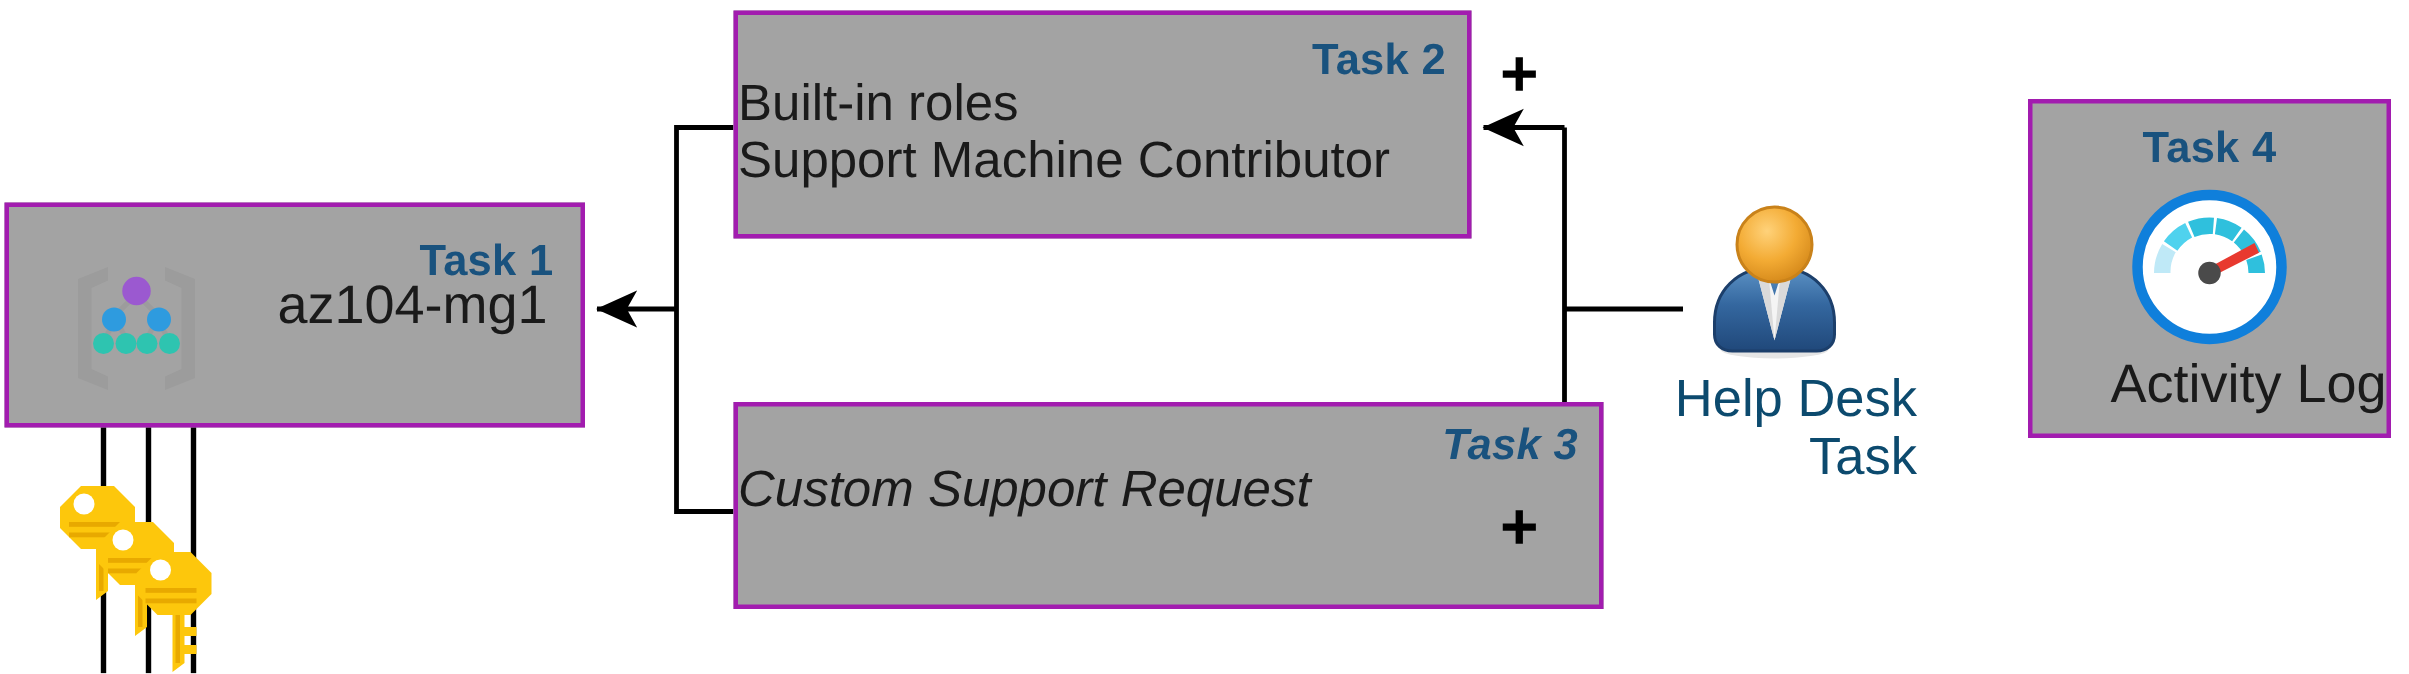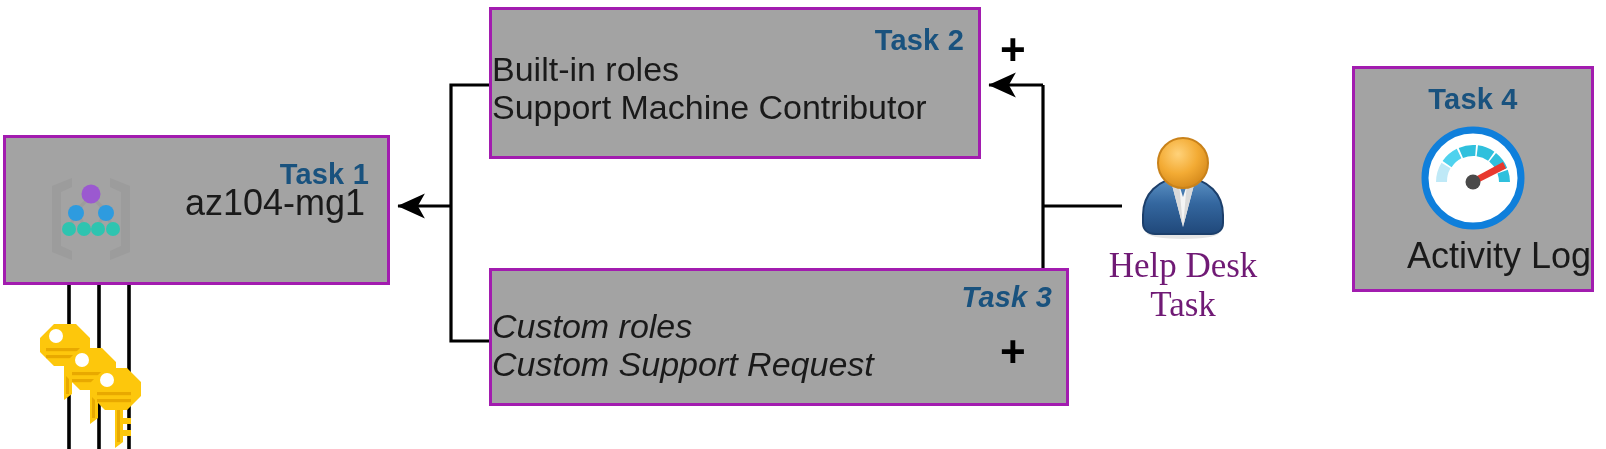--- a/index.html
+++ b/index.html
@@ -67,21 +67,21 @@
     position:absolute; left:0; right:0; bottom:12px;
     text-align:right; font-size:36px; color:#1a1a1a; white-space:nowrap;
   }
   #gauge-icon{ position:absolute; left:50%; margin-left:-53px; top:56px; width:106px; height:106px; }
 
   
   #helpdesk{ position:absolute; left:1088px; top:135px; width:190px; }
   #person-icon{ position:absolute; left:50%; margin-left:-48px; top:0; width:96px; height:110px; }
   #helpdesk-label{
     position:absolute; left:0; right:0; top:112px;
-    text-align:center; font-size:35px; color:#701a75; line-height:1.1;font-family:Liberation Serif, serif;
+    text-align:right; font-size:35px; color:#0c4a6e; line-height:1.1;
   }
 
   
   #keys-icon{ position:absolute; left:34px; top:310px; width:120px; height:139px; }
 
   
   #wires{ position:absolute; left:0; top:0; width:1606px; height:449px; pointer-events:none; }
 
   .plus-sign{
     position:absolute;
@@ -182,21 +182,20 @@
     <span class="task-tag">Task 2</span>
     <div class="box-text">
       <div>Built-in roles</div>
       <div>Support Machine Contributor</div>
     </div>
   </div>
 
   <div class="task-box" id="task3">
     <span class="task-tag">Task 3</span>
     <div class="box-text">
-      <div>Custom roles</div>
       <div>Custom Support Request</div>
     </div>
   </div>
 
   <span class="plus-sign" id="plus-top">+</span>
   <span class="plus-sign" id="plus-bottom">+</span>
 
   <div id="helpdesk">
     <svg id="person-icon" viewBox="0 0 96 110" xmlns="http://www.w3.org/2000/svg">
       <defs>

